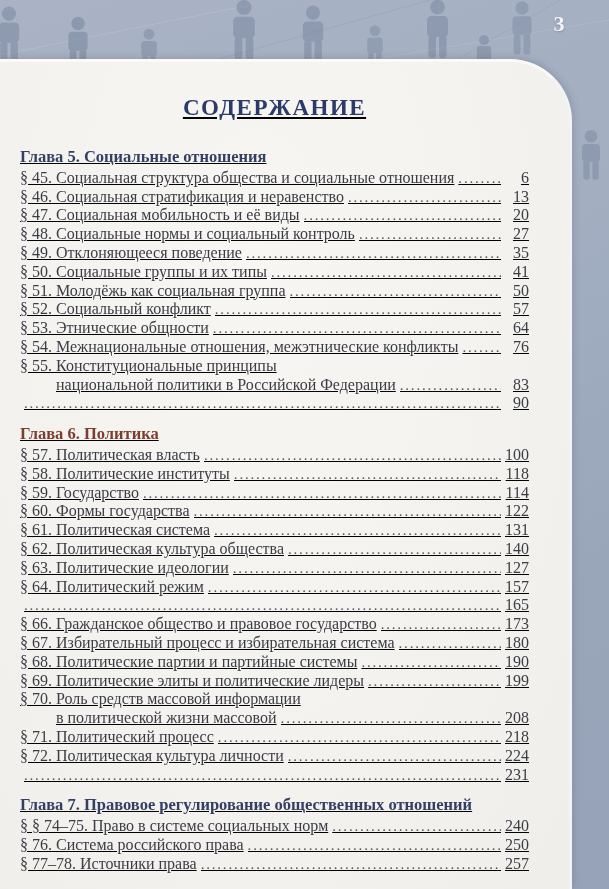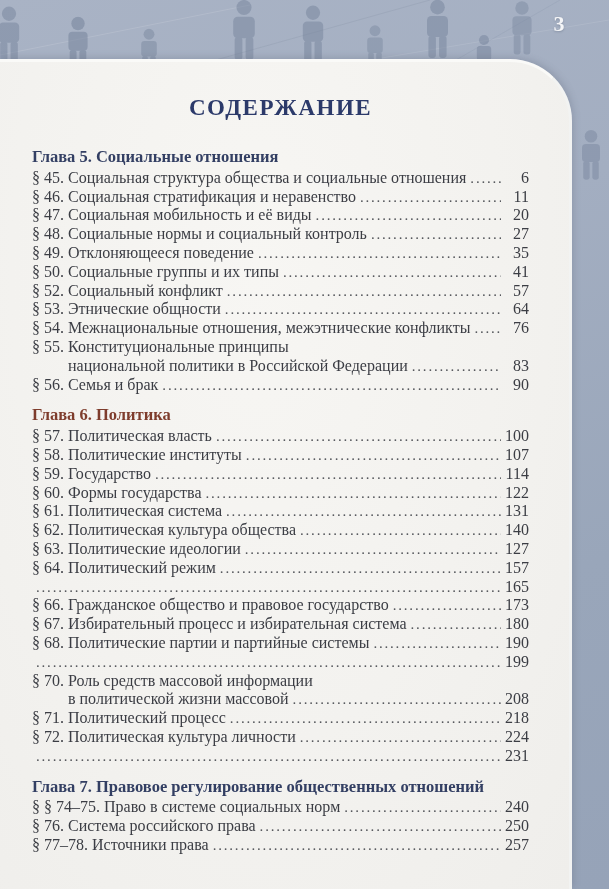--- a/index.html
+++ b/index.html
@@ -20,21 +20,21 @@
   }
   
   .page{
     position:absolute;left:0;top:59px;width:572px;bottom:0;
     background:radial-gradient(ellipse at 45% 25%,#f7f6f3 0%,#f3f2ef 55%,#efeeeb 100%);
     border-top:3px solid #fafaf8;border-right:3px solid #f2f3f2;
     border-top-right-radius:62px;
     box-shadow:2px -2px 6px rgba(90,100,120,.25);
     box-sizing:border-box;
   }
-  .content{padding:33px 40px 0 32px;}
+  .content{padding:33px 40px 0 20px;text-decoration:underline;}
   .contents-title{
     text-align:center;margin:0 0 27px 0;
     color:#2c3a6a;font-size:23px;font-weight:bold;letter-spacing:1.5px;
   }
   
   .toc{font-size:16px;color:#3b3d44;line-height:18.8px;}
   .chapter-title{font-weight:bold;font-size:16.5px;margin:12px 0 2px 0;}
   .chapter-title:first-child{margin-top:0;}
   .accent-navy{color:#333f63;}
   .accent-red{color:#7e3c2c;}
@@ -134,21 +134,21 @@
     <div class="toc">
         <div class="chapter-title accent-navy">Глава 5. Социальные отношения</div>
         <div class="row">
           <span class="label">§ 45. Социальная структура общества и социальные отношения</span>
           <span class="dots"></span>
           <span class="pg">6</span>
         </div>
         <div class="row">
           <span class="label">§ 46. Социальная стратификация и неравенство</span>
           <span class="dots"></span>
-          <span class="pg">11</span>
+          <span class="pg">13</span>
         </div>
         <div class="row">
           <span class="label">§ 47. Социальная мобильность и её виды</span>
           <span class="dots"></span>
           <span class="pg">20</span>
         </div>
         <div class="row">
           <span class="label">§ 48. Социальные нормы и социальный контроль</span>
           <span class="dots"></span>
           <span class="pg">27</span>
@@ -157,20 +157,25 @@
           <span class="label">§ 49. Отклоняющееся поведение</span>
           <span class="dots"></span>
           <span class="pg">35</span>
         </div>
         <div class="row">
           <span class="label">§ 50. Социальные группы и их типы</span>
           <span class="dots"></span>
           <span class="pg">41</span>
         </div>
         <div class="row">
+          <span class="label">§ 51. Молодёжь как социальная группа</span>
+          <span class="dots"></span>
+          <span class="pg">50</span>
+        </div>
+        <div class="row">
           <span class="label">§ 52. Социальный конфликт</span>
           <span class="dots"></span>
           <span class="pg">57</span>
         </div>
         <div class="row">
           <span class="label">§ 53. Этнические общности</span>
           <span class="dots"></span>
           <span class="pg">64</span>
         </div>
         <div class="row">
@@ -180,34 +185,33 @@
         </div>
         <div class="row">
           <span class="label">§ 55. Конституциональные принципы</span>
         </div>
         <div class="row">
           <span class="label indent">национальной политики в Российской Федерации</span>
           <span class="dots"></span>
           <span class="pg">83</span>
         </div>
         <div class="row">
-          <span class="label">§ 56. Семья и брак</span>
           <span class="dots"></span>
           <span class="pg">90</span>
         </div>
         <div class="chapter-title accent-red">Глава 6. Политика</div>
         <div class="row">
           <span class="label">§ 57. Политическая власть</span>
           <span class="dots"></span>
           <span class="pg">100</span>
         </div>
         <div class="row">
           <span class="label">§ 58. Политические институты</span>
           <span class="dots"></span>
-          <span class="pg">107</span>
+          <span class="pg">118</span>
         </div>
         <div class="row">
           <span class="label">§ 59. Государство</span>
           <span class="dots"></span>
           <span class="pg">114</span>
         </div>
         <div class="row">
           <span class="label">§ 60. Формы государства</span>
           <span class="dots"></span>
           <span class="pg">122</span>
@@ -245,20 +249,21 @@
           <span class="label">§ 67. Избирательный процесс и избирательная система</span>
           <span class="dots"></span>
           <span class="pg">180</span>
         </div>
         <div class="row">
           <span class="label">§ 68. Политические партии и партийные системы</span>
           <span class="dots"></span>
           <span class="pg">190</span>
         </div>
         <div class="row">
+          <span class="label">§ 69. Политические элиты и политические лидеры</span>
           <span class="dots"></span>
           <span class="pg">199</span>
         </div>
         <div class="row">
           <span class="label">§ 70. Роль средств массовой информации</span>
         </div>
         <div class="row">
           <span class="label indent">в политической жизни массовой</span>
           <span class="dots"></span>
           <span class="pg">208</span>

